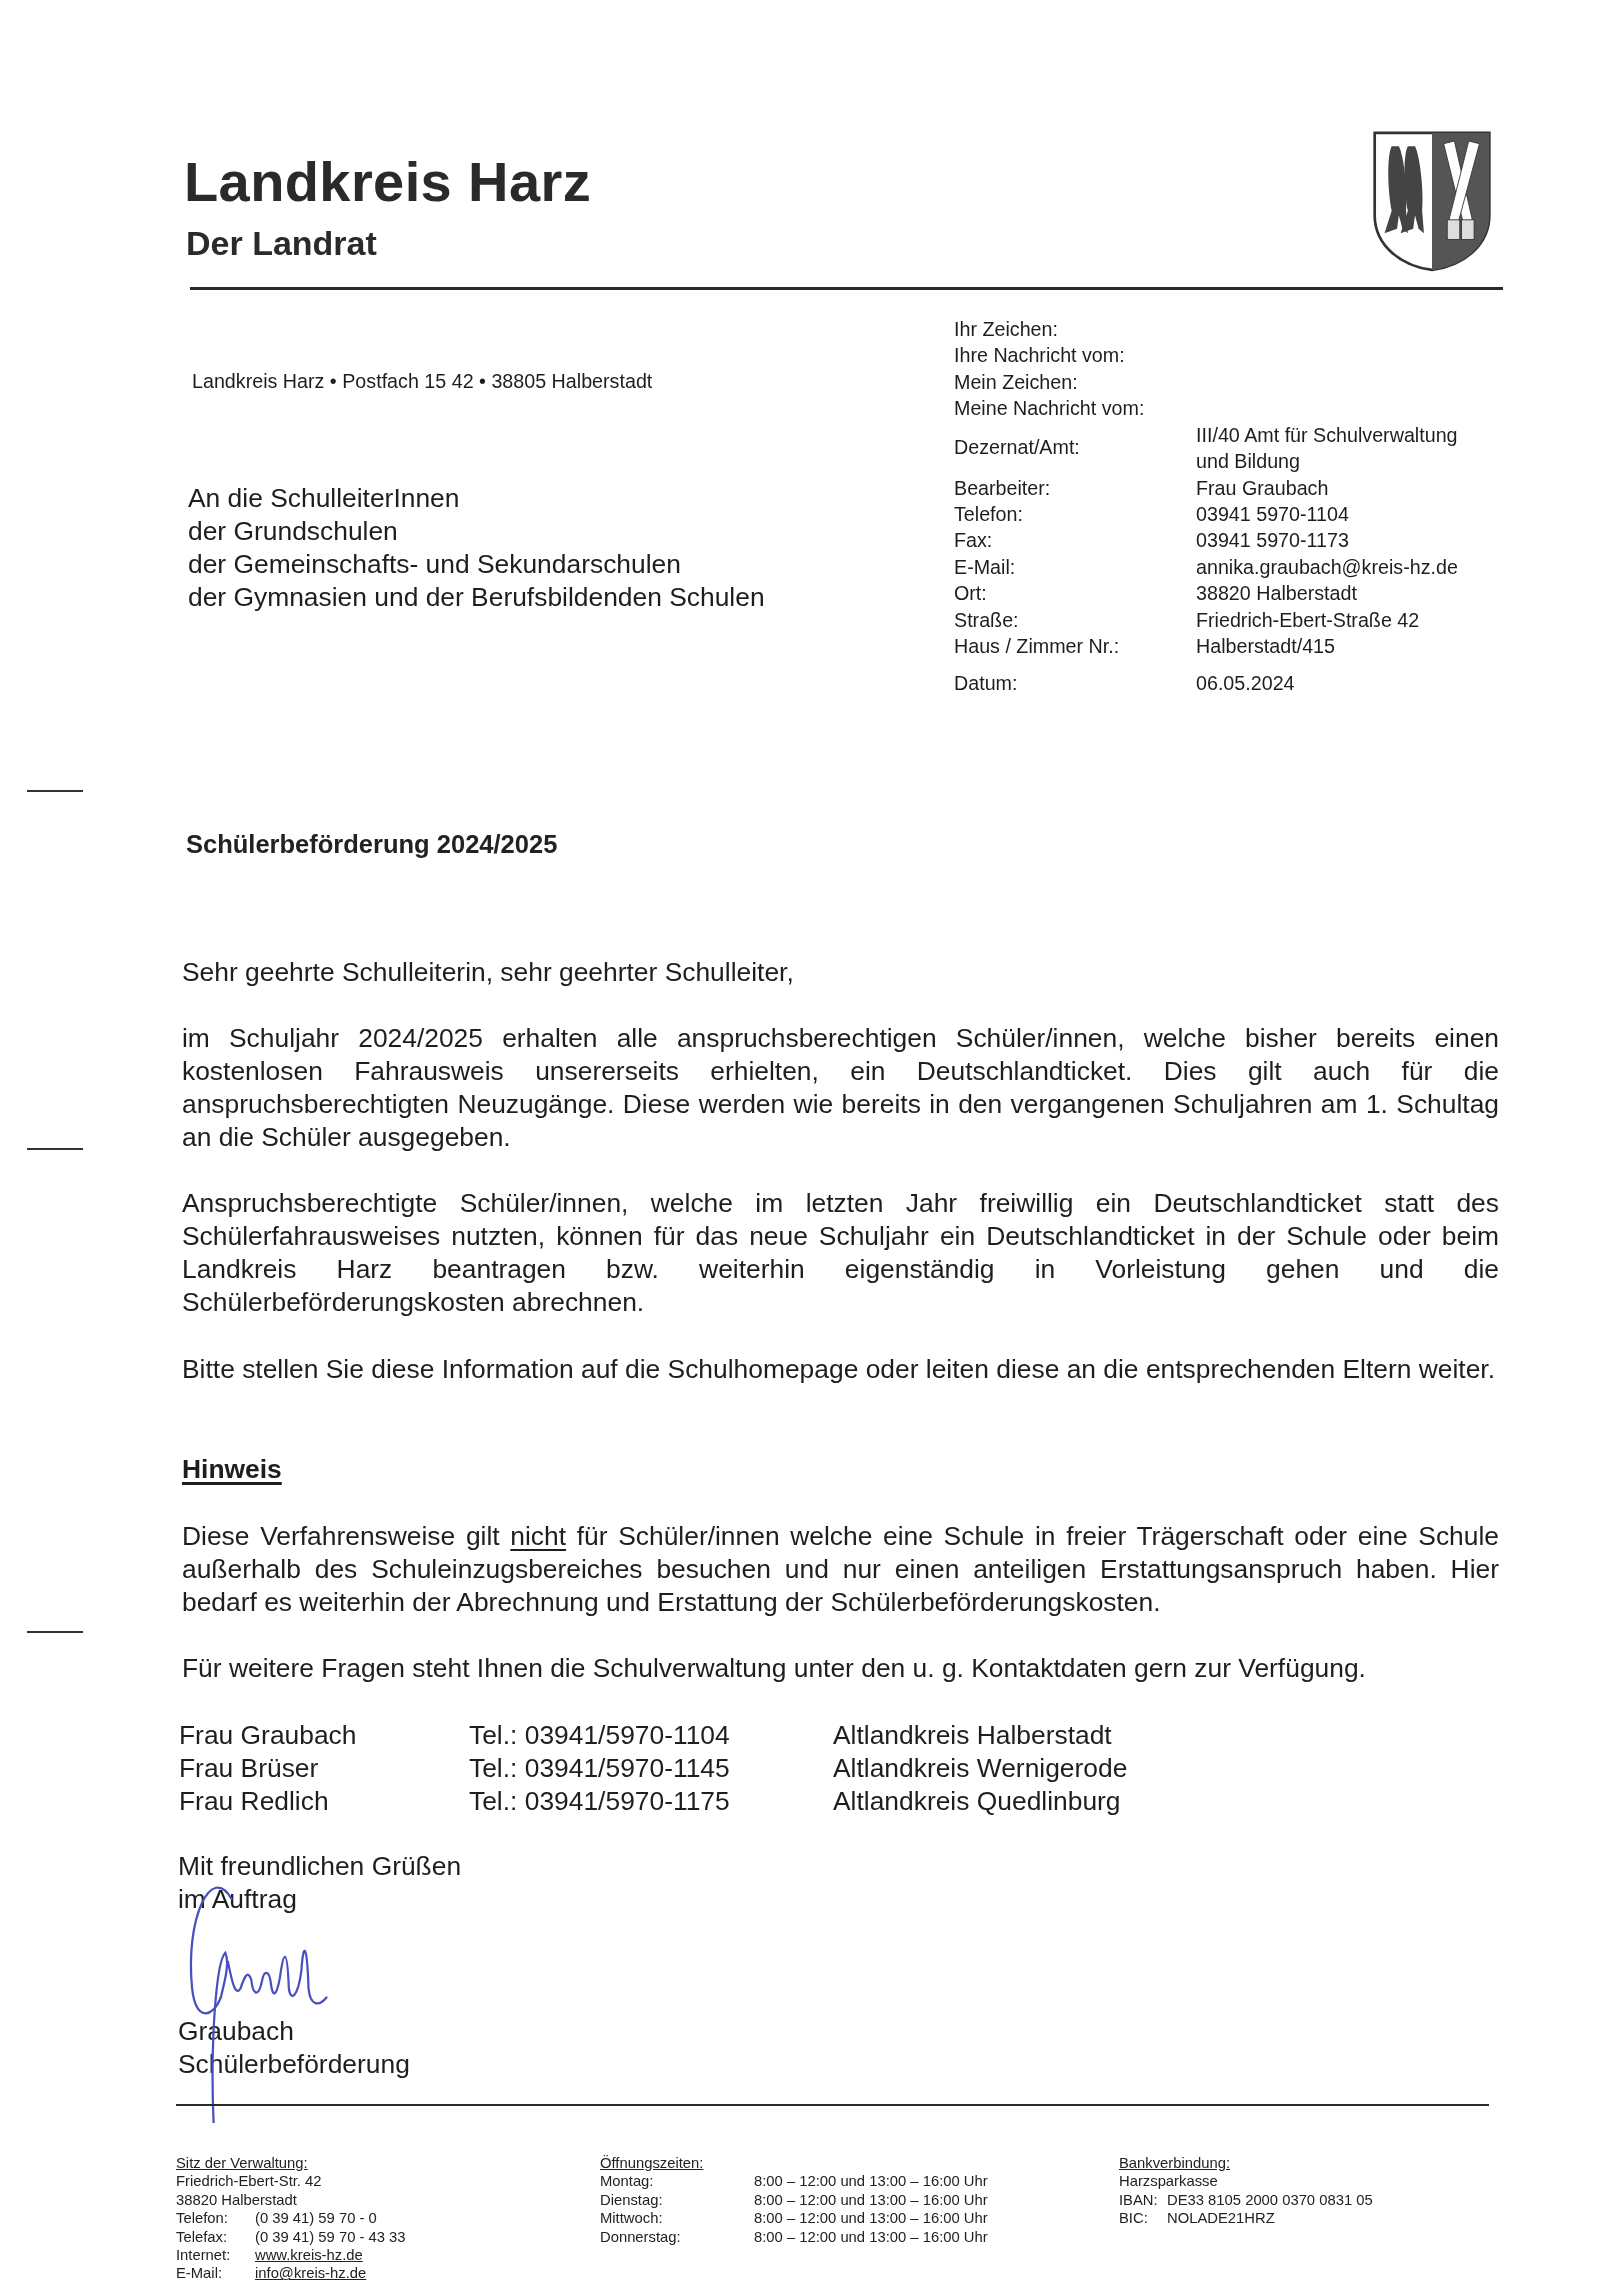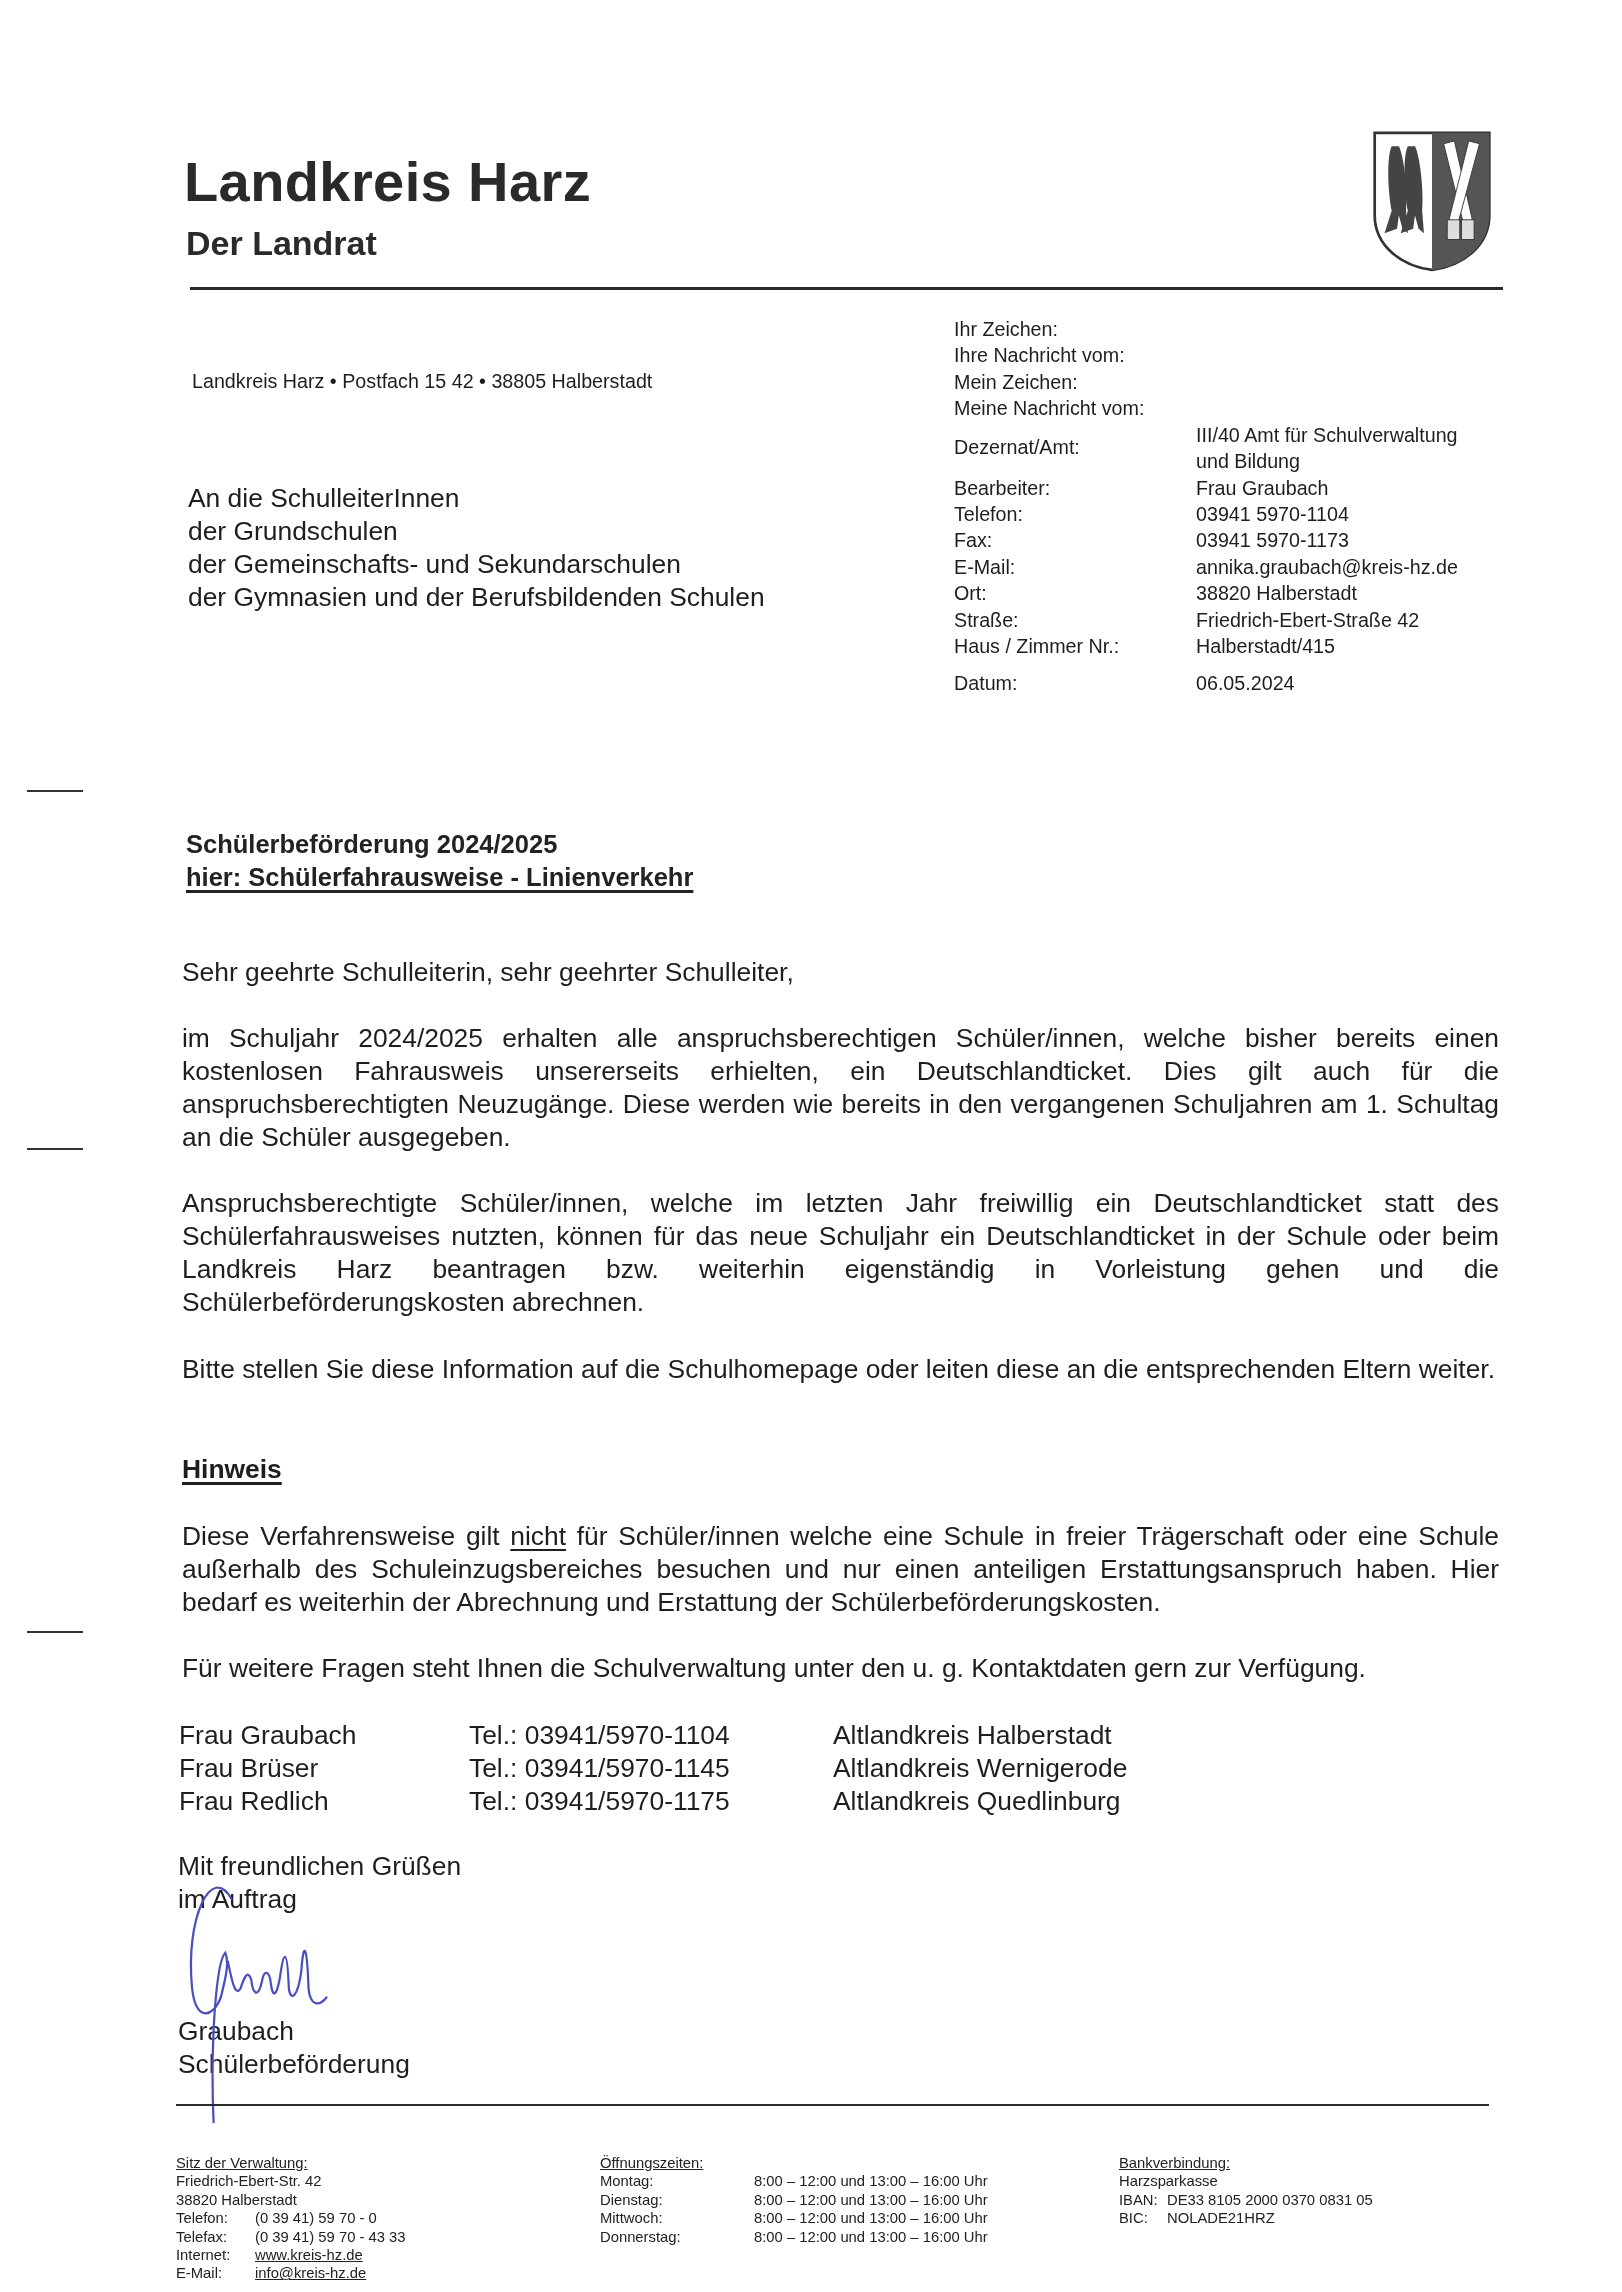--- a/index.html
+++ b/index.html
@@ -133,21 +133,20 @@
     <span class="val">06.05.2024</span>
   </div>
 </div>
 
 <div class="abs margin-mark" style="top:790px"></div>
 <div class="abs margin-mark" style="top:1148px"></div>
 <div class="abs margin-mark" style="top:1631px"></div>
 
 <div class="abs subject">
   <div>Schülerbeförderung 2024/2025</div>
-  <div class="u">hier: Schülerfahrausweise - Linienverkehr</div>
 </div>
 
 <div class="abs body-text left" style="top:956px">Sehr geehrte Schulleiterin, sehr geehrter Schulleiter,</div>
 <div class="abs body-text" style="top:1022px">im Schuljahr 2024/2025 erhalten alle anspruchsberechtigen Schüler/innen, welche bisher bereits einen kostenlosen Fahrausweis unsererseits erhielten, ein Deutschlandticket. Dies gilt auch für die anspruchsberechtigten Neuzugänge. Diese werden wie bereits in den vergangenen Schuljahren am 1. Schultag an die Schüler ausgegeben.</div>
 <div class="abs body-text" style="top:1187px">Anspruchsberechtigte Schüler/innen, welche im letzten Jahr freiwillig ein Deutschlandticket statt des Schülerfahrausweises nutzten, können für das neue Schuljahr ein Deutschlandticket in der Schule oder beim Landkreis Harz beantragen bzw. weiterhin eigenständig in Vorleistung gehen und die Schülerbeförderungskosten abrechnen.</div>
 <div class="abs body-text left" style="top:1353px">Bitte stellen Sie diese Information auf die Schulhomepage oder leiten diese an die entsprechenden Eltern weiter.</div>
 
 <div class="abs hinweis">Hinweis</div>
 <div class="abs body-text" style="top:1520px"><span>Diese Verfahrensweise gilt </span><span class="u-nicht">nicht</span><span> für Schüler/innen welche eine Schule in freier Trägerschaft oder eine Schule außerhalb des Schuleinzugsbereiches besuchen und nur einen anteiligen Erstattungsanspruch haben. Hier bedarf es weiterhin der Abrechnung und Erstattung der Schülerbeförderungskosten.</span></div>
 

